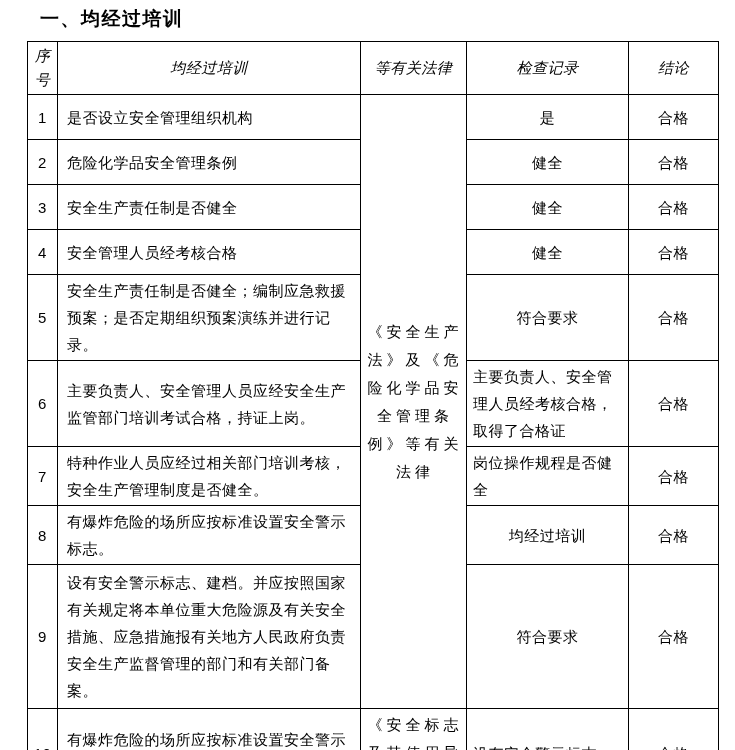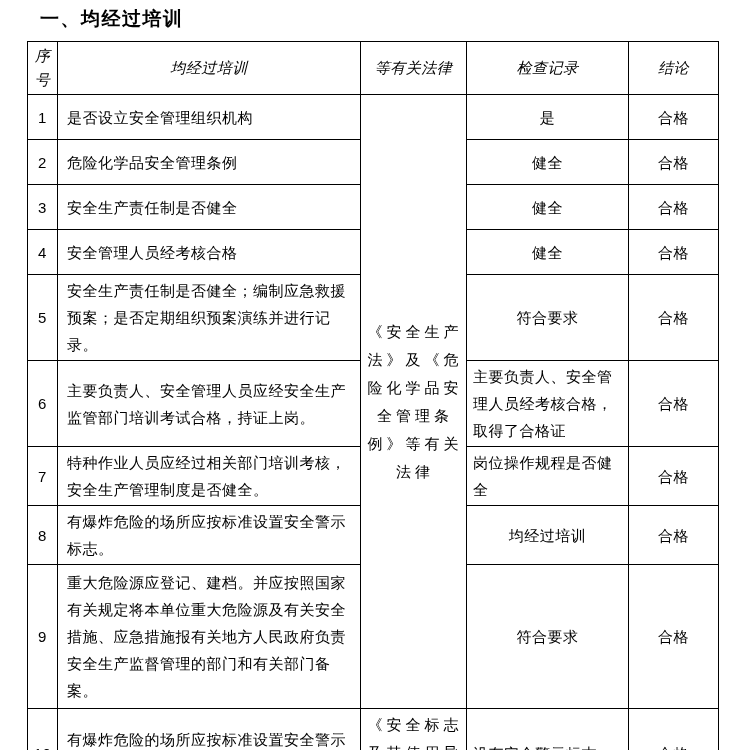--- a/index.html
+++ b/index.html
@@ -124,21 +124,21 @@
       <td class="concl">合格</td>
     </tr>
     <tr class="r55">
       <td class="no">8</td>
       <td class="content">有爆炸危险的场所应按标准设置安全警示标志。</td>
       <td class="record center">均经过培训</td>
       <td class="concl">合格</td>
     </tr>
     <tr class="r144">
       <td class="no">9</td>
-      <td class="content">重大危险源应登记、建档。并应按照国家有关规定将本单位重大危险源及有关安全措施、应急措施报有关地方人民政府负责安全生产监督管理的部门和有关部门备案。</td>
+      <td class="content">设有安全警示标志、建档。并应按照国家有关规定将本单位重大危险源及有关安全措施、应急措施报有关地方人民政府负责安全生产监督管理的部门和有关部门备案。</td>
       <td class="record center">符合要求</td>
       <td class="concl">合格</td>
     </tr>
     <tr class="r81">
       <td class="no">10</td>
       <td class="content">有爆炸危险的场所应按标准设置安全警示标志。</td>
       <td class="basis">《安全标志及其使用导则》</td>
       <td class="record left">设有安全警示标志</td>
       <td class="concl">合格</td>
     </tr>

